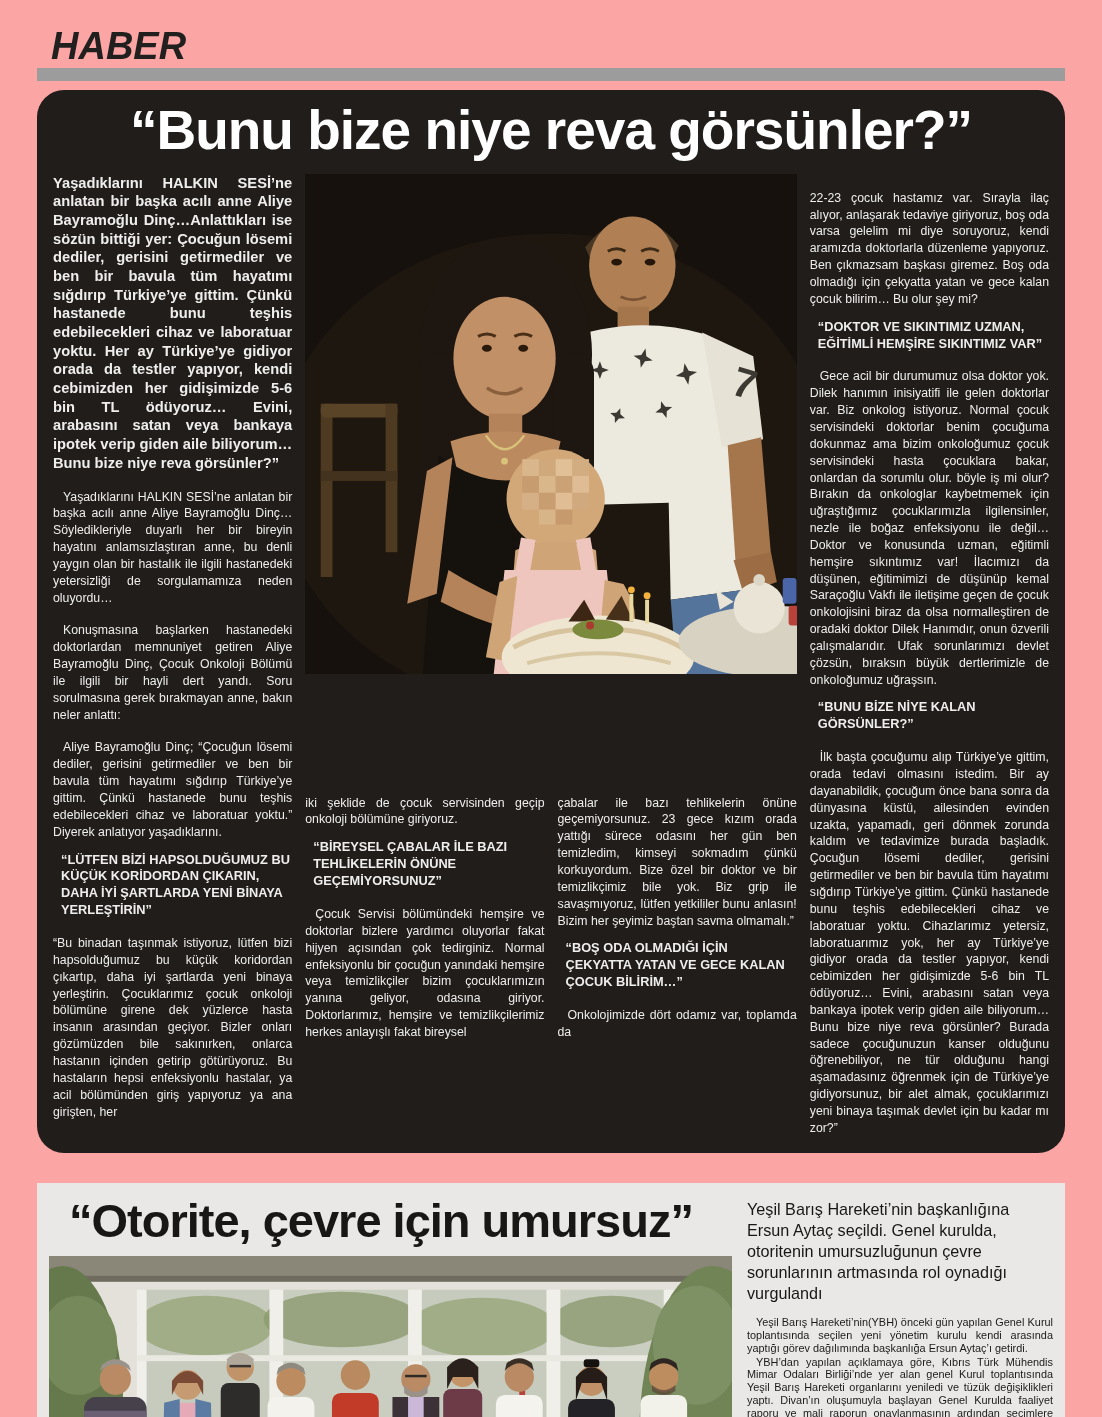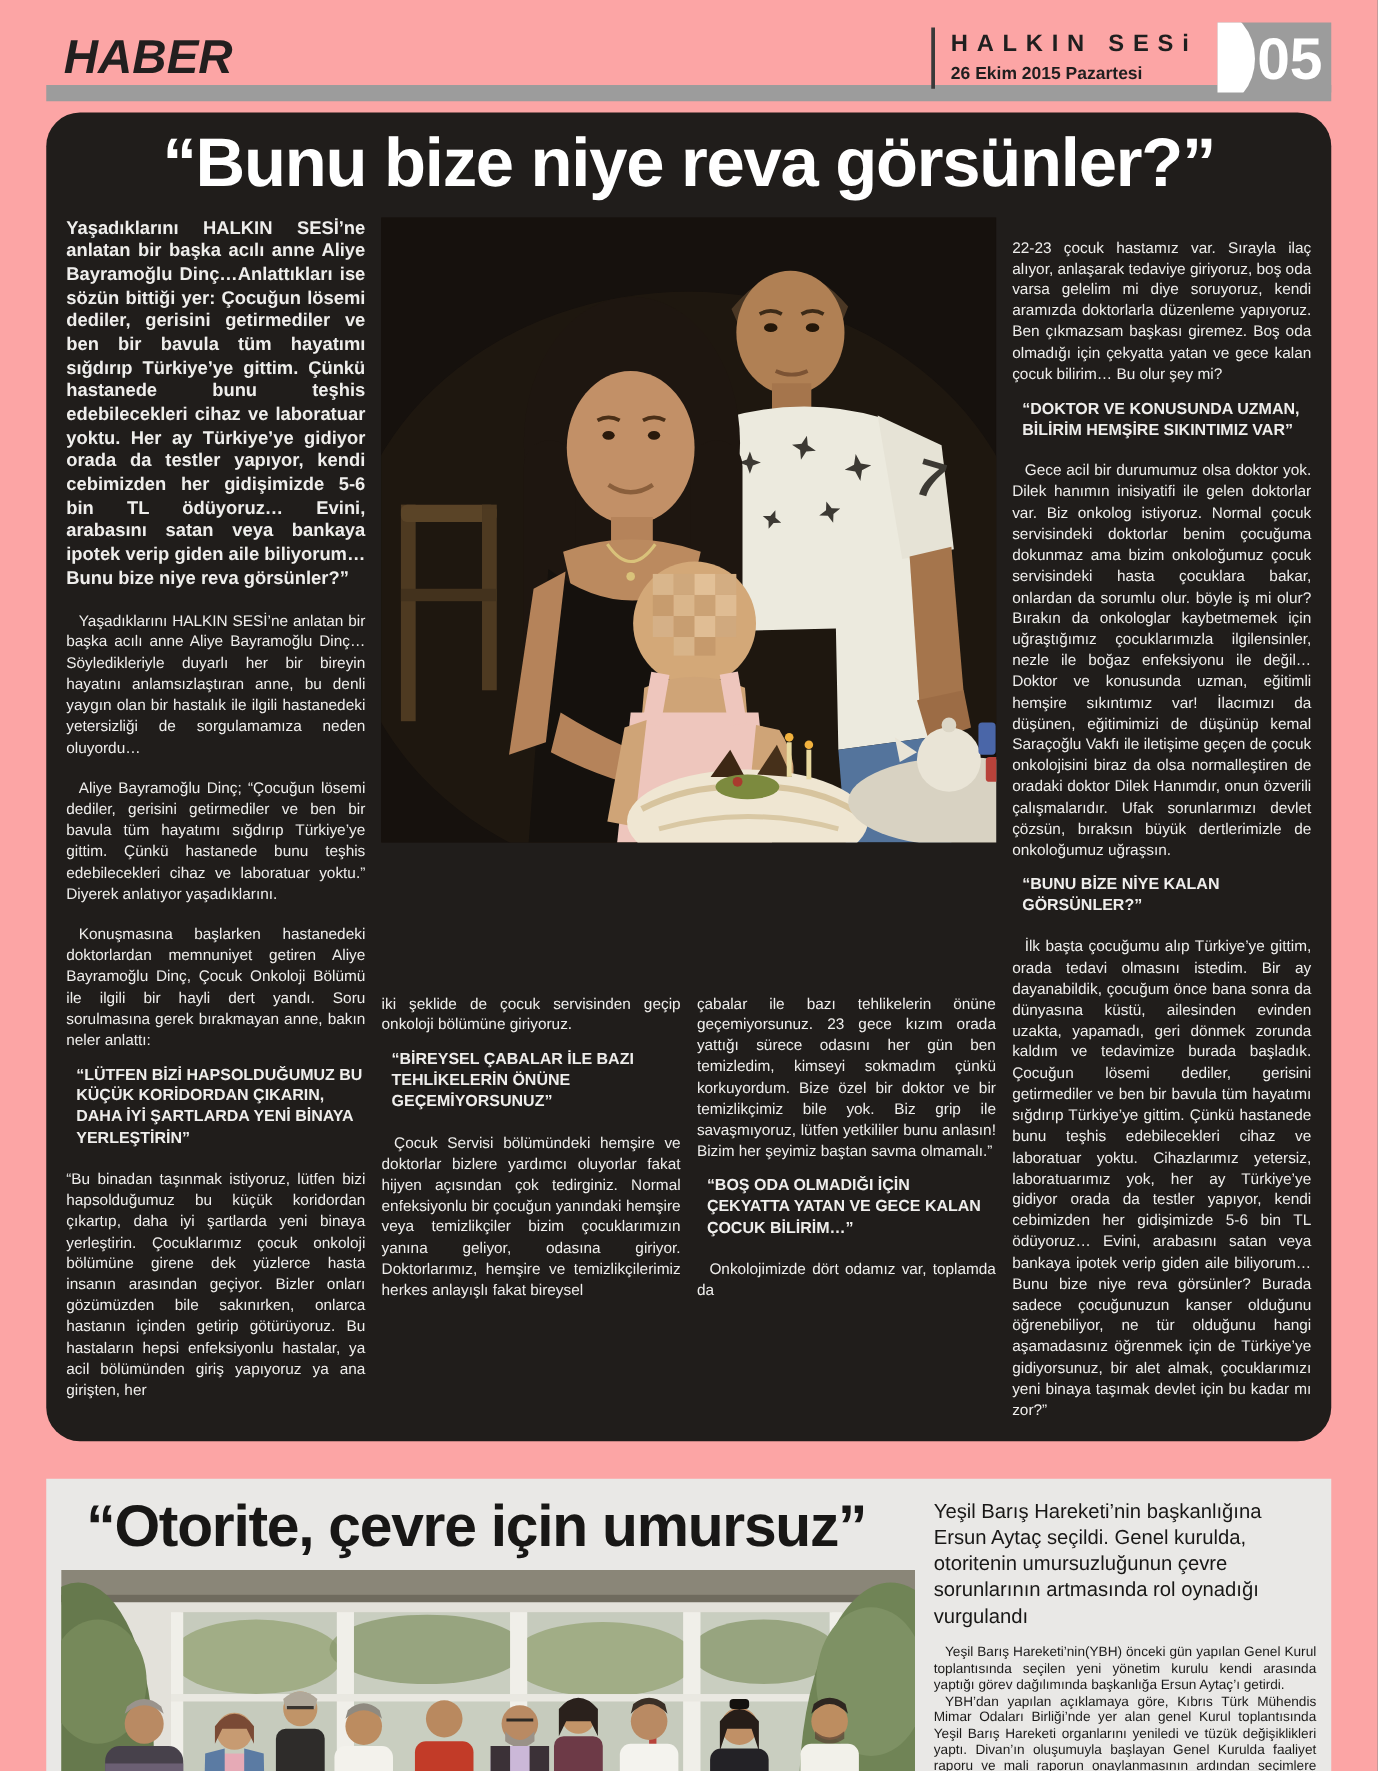--- a/index.html
+++ b/index.html
@@ -43,40 +43,31 @@
   .b2{font-size:10.9px;line-height:1.18;text-align:justify;color:#1b1a19;margin:0 0 1px;text-indent:9px;}
 </style>
 </head>
 <body>
 
 <div class="page">
 
   <header class="topbar">
     <div class="brand">HABER</div>
     <div class="gray-rule"></div>
-    <div class="masthead">
-      <div class="masthead-text">
-        <div class="paper-name">HALKIN SESi</div>
-        <div class="paper-date">26 Ekim 2015 Pazartesi</div>
-      </div>
-      <div class="page-badge">
-          <span>05</span>
-        </div>
-    </div>
   </header>
 
   <section class="article1">
     <h1 class="a1-headline">“Bunu bize niye reva görsünler?”</h1>
     <div class="a1-grid">
 
       <div class="a1-col1">
         <p class="lead1">Yaşadıklarını HALKIN SESİ’ne anlatan bir başka acılı anne Aliye Bayramoğlu Dinç…Anlattıkları ise sözün bittiği yer: Çocuğun lösemi dediler, gerisini getirmediler ve ben bir bavula tüm hayatımı sığdırıp Türkiye’ye gittim. Çünkü hastanede bunu teşhis edebilecekleri cihaz ve laboratuar yoktu. Her ay Türkiye’ye gidiyor orada da testler yapıyor, kendi cebimizden her gidişimizde 5-6 bin TL ödüyoruz… Evini, arabasını satan veya bankaya ipotek verip giden aile biliyorum… Bunu bize niye reva görsünler?”</p>
         <p class="bodytxt ind">Yaşadıklarını HALKIN SESİ’ne anlatan bir başka acılı anne Aliye Bayramoğlu Dinç… Söyledikleriyle duyarlı her bir bireyin hayatını anlamsızlaştıran anne, bu denli yaygın olan bir hastalık ile ilgili hastanedeki yetersizliği de sorgulamamıza neden oluyordu…</p>
+        <p class="bodytxt ind">Konuşmasına başlarken hastanedeki doktorlardan memnuniyet getiren Aliye Bayramoğlu Dinç, Çocuk Onkoloji Bölümü ile ilgili bir hayli dert yandı. Soru sorulmasına gerek bırakmayan anne, bakın neler anlattı:</p>
         <p class="bodytxt ind">Aliye Bayramoğlu Dinç; “Çocuğun lösemi dediler, gerisini getirmediler ve ben bir bavula tüm hayatımı sığdırıp Türkiye’ye gittim. Çünkü hastanede bunu teşhis edebilecekleri cihaz ve laboratuar yoktu.” Diyerek anlatıyor yaşadıklarını.</p>
-        <p class="bodytxt ind">Konuşmasına başlarken hastanedeki doktorlardan memnuniyet getiren Aliye Bayramoğlu Dinç, Çocuk Onkoloji Bölümü ile ilgili bir hayli dert yandı. Soru sorulmasına gerek bırakmayan anne, bakın neler anlattı:</p>
         <p class="subhead">“LÜTFEN BİZİ HAPSOLDUĞUMUZ BU KÜÇÜK KORİDORDAN ÇIKARIN, DAHA İYİ ŞARTLARDA  YENİ BİNAYA YERLEŞTİRİN”</p>
         <p class="bodytxt">“Bu binadan taşınmak istiyoruz, lütfen bizi hapsolduğumuz bu küçük koridordan çıkartıp, daha iyi şartlarda yeni binaya yerleştirin. Çocuklarımız çocuk onkoloji bölümüne girene dek yüzlerce hasta insanın arasından geçiyor. Bizler onları gözümüzden bile sakınırken, onlarca hastanın içinden getirip götürüyoruz. Bu hastaların hepsi enfeksiyonlu hastalar, ya acil bölümünden giriş yapıyoruz ya ana girişten, her</p>
       </div>
 
       <div class="photo1">
         <svg viewBox="0 0 500 505" preserveAspectRatio="none">
           <rect width="500" height="505" fill="#16110d"></rect>
           <ellipse cx="250" cy="300" rx="280" ry="240" fill="#261d13" opacity="0.55"></ellipse>
 
           <g opacity="0.75">
@@ -188,21 +179,21 @@
       </div>
 
       <div class="a1-col3">
         <p class="bodytxt">çabalar ile bazı tehlikelerin önüne geçemiyorsunuz. 23 gece kızım orada yattığı sürece odasını her gün ben temizledim, kimseyi sokmadım çünkü korkuyordum. Bize özel bir doktor ve bir temizlikçimiz bile yok. Biz grip ile savaşmıyoruz, lütfen yetkililer bunu anlasın! Bizim her şeyimiz baştan savma olmamalı.”</p>
         <p class="subhead">“BOŞ ODA OLMADIĞI İÇİN ÇEKYATTA YATAN VE GECE KALAN ÇOCUK BİLİRİM…”</p>
         <p class="bodytxt ind">Onkolojimizde dört odamız var, toplamda da</p>
       </div>
 
       <div class="a1-col4">
         <p class="bodytxt">22-23 çocuk hastamız var. Sırayla ilaç alıyor, anlaşarak tedaviye giriyoruz, boş oda varsa gelelim mi diye soruyoruz, kendi aramızda doktorlarla düzenleme yapıyoruz. Ben çıkmazsam başkası giremez. Boş oda olmadığı için çekyatta yatan ve gece kalan çocuk bilirim… Bu olur şey mi?</p>
-        <p class="subhead">“DOKTOR VE KONUSUNDA UZMAN, BİLİRİM HEMŞİRE SIKINTIMIZ VAR”</p>
+        <p class="subhead">“DOKTOR VE SIKINTIMIZ UZMAN, EĞİTİMLİ HEMŞİRE SIKINTIMIZ VAR”</p>
         <p class="bodytxt ind">Gece acil bir durumumuz olsa doktor yok. Dilek hanımın inisiyatifi ile gelen doktorlar var. Biz onkolog istiyoruz. Normal çocuk servisindeki doktorlar benim çocuğuma dokunmaz ama bizim onkoloğumuz çocuk servisindeki hasta çocuklara bakar, onlardan da sorumlu olur. böyle iş mi olur? Bırakın da onkologlar kaybetmemek için uğraştığımız çocuklarımızla ilgilensinler, nezle ile boğaz enfeksiyonu ile değil… Doktor ve konusunda uzman, eğitimli hemşire sıkıntımız var! İlacımızı da düşünen, eğitimimizi de düşünüp kemal Saraçoğlu Vakfı ile iletişime geçen de çocuk onkolojisini biraz da olsa normalleştiren de oradaki doktor Dilek Hanımdır, onun özverili çalışmalarıdır. Ufak sorunlarımızı devlet çözsün, bıraksın büyük dertlerimizle de onkoloğumuz uğraşsın.</p>
         <p class="subhead">“BUNU BİZE NİYE KALAN GÖRSÜNLER?”</p>
         <p class="bodytxt ind">İlk başta çocuğumu alıp Türkiye’ye gittim, orada tedavi olmasını istedim. Bir ay dayanabildik, çocuğum önce bana sonra da dünyasına küstü, ailesinden evinden uzakta, yapamadı, geri dönmek zorunda kaldım ve tedavimize burada başladık. Çocuğun lösemi dediler, gerisini getirmediler ve ben bir bavula tüm hayatımı sığdırıp Türkiye’ye gittim. Çünkü hastanede bunu teşhis edebilecekleri cihaz ve laboratuar yoktu. Cihazlarımız yetersiz, laboratuarımız yok, her ay Türkiye’ye gidiyor orada da testler yapıyor, kendi cebimizden her gidişimizde 5-6 bin TL ödüyoruz… Evini, arabasını satan veya bankaya ipotek verip giden aile biliyorum… Bunu bize niye reva görsünler? Burada sadece çocuğunuzun kanser olduğunu öğrenebiliyor, ne tür olduğunu hangi aşamadasınız öğrenmek için de Türkiye’ye gidiyorsunuz, bir alet almak, çocuklarımızı yeni binaya taşımak devlet için bu kadar mı zor?”</p>
       </div>
 
     </div>
   </section>
 
   <section class="article2">
     <div class="a2-left">

